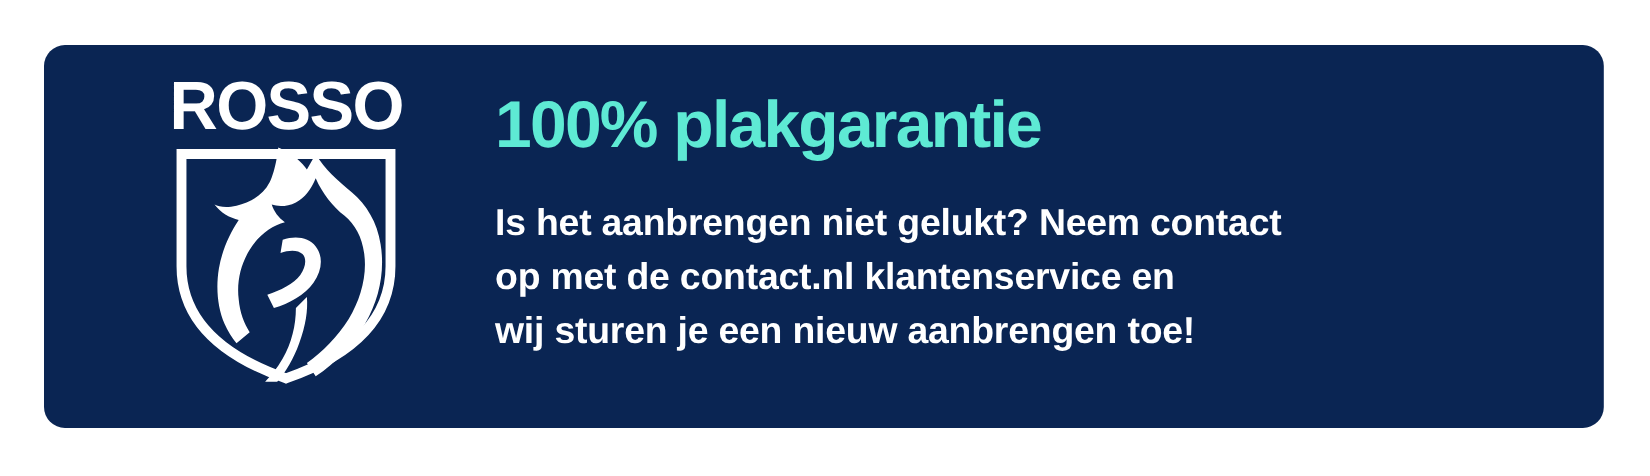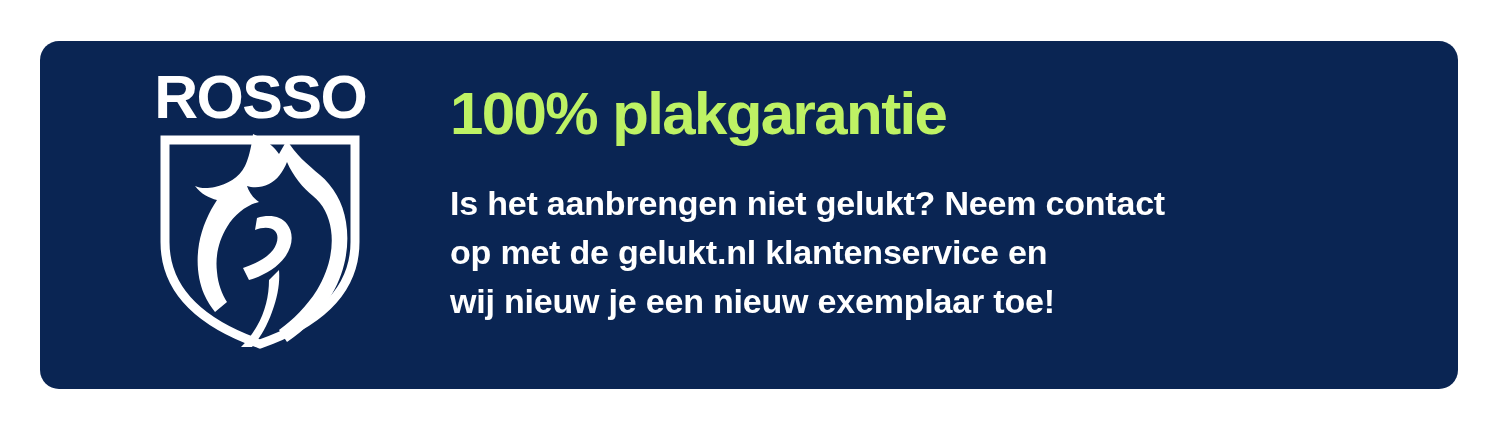--- a/index.html
+++ b/index.html
@@ -77,21 +77,21 @@
     top: 40px;
     width: 960px;
   }
 
   .promo-headline {
     font-family: "Liberation Sans", sans-serif;
     font-weight: 700;
     font-size: 60px;
     line-height: 66px;
     letter-spacing: -1.6px;
-    color: #bef264;
+    color: #5eead4;
     margin: 0 0 32px 0;
     white-space: nowrap;
   }
 
   .promo-body {
     font-family: "Liberation Sans", sans-serif;
     font-weight: 700;
     font-size: 34px;
     line-height: 49px;
     letter-spacing: -0.2px;
@@ -167,19 +167,19 @@
         </g>
       </svg>
     </div>
 
     <div class="copy-block">
 
       <h1 class="promo-headline">100% plakgarantie</h1>
 
       <p class="promo-body">
         <span class="promo-body-line">Is het aanbrengen niet gelukt? Neem contact</span>
-        <span class="promo-body-line">op met de gelukt.nl klantenservice en</span>
-        <span class="promo-body-line">wij nieuw je een nieuw exemplaar toe!</span>
+        <span class="promo-body-line">op met de contact.nl klantenservice en</span>
+        <span class="promo-body-line">wij sturen je een nieuw aanbrengen toe!</span>
       </p>
     </div>
 
   </div>
 </div>
 
 </body></html>

